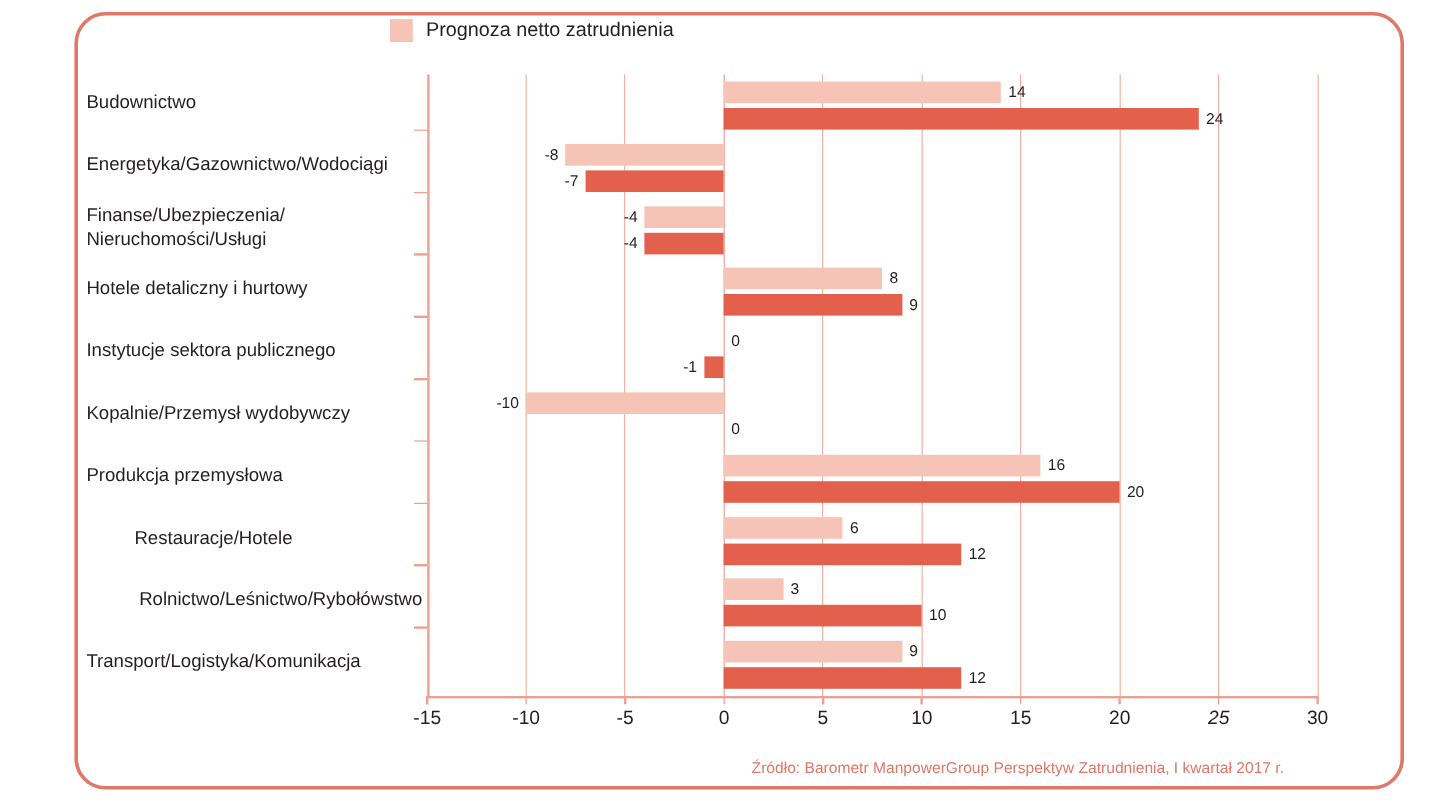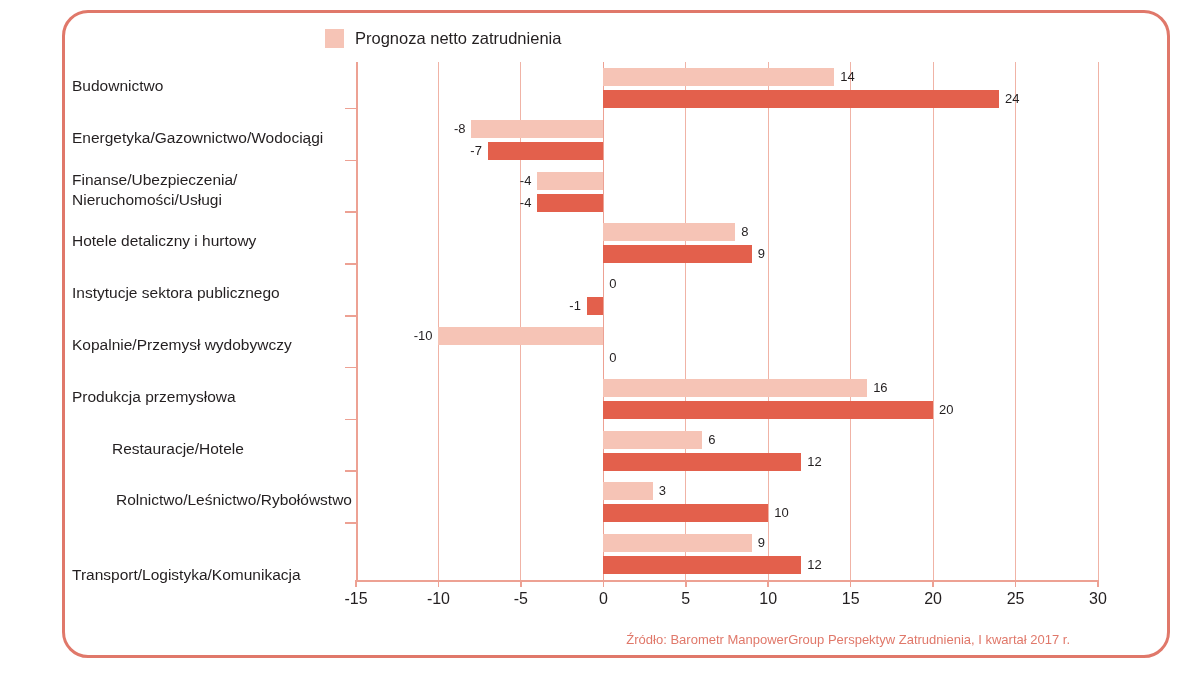--- a/index.html
+++ b/index.html
@@ -13,21 +13,21 @@
     position:absolute;
     left:62px;top:10px;
     width:1108px;height:648px;
     border:3px solid #e0786a;
     border-radius:26px;
     box-sizing:border-box;
   }
   
   #legend{
     position:absolute;
-    left:325px;top:26px;
+    left:325px;top:13px;
     display:flex;align-items:center;
     gap:11px;
     height:24px;
   }
   .legend-item{display:flex;align-items:center;}
   .legend-item + .legend-item{margin-left:60px;}
   .swatch{width:19px;height:19px;display:block;}
   .sw-light{background:#f6c4b6;}
   .sw-dark{background:#e3604c;}
   .legend-label{
@@ -111,21 +111,21 @@
       <div class="cat-row" style="top: 13.9px;">Budownictwo</div>
       <div class="cat-row" style="top: 65.7px;">Energetyka/Gazownictwo/Wodociągi</div>
       <div class="cat-row" style="top: 107.5px;">Finanse/Ubezpieczenia/
 Nieruchomości/Usługi</div>
       <div class="cat-row" style="top: 169.3px;">Hotele detaliczny i hurtowy</div>
       <div class="cat-row" style="top: 221.1px;">Instytucje sektora publicznego</div>
       <div class="cat-row" style="top: 272.9px;">Kopalnie/Przemysł wydobywczy</div>
       <div class="cat-row" style="top: 324.7px;">Produkcja przemysłowa</div>
       <div class="cat-row" style="top: 376.5px; margin-left: 40px;">Restauracje/Hotele</div>
       <div class="cat-row" style="top: 428.3px; text-align: right;">Rolnictwo/Leśnictwo/Rybołówstwo</div>
-      <div class="cat-row" style="top: 480.1px; margin-top: 23px;">Transport/Logistyka/Komunikacja</div>
+      <div class="cat-row" style="top: 480.1px;">Transport/Logistyka/Komunikacja</div>
     </div>
   <div id="grid-layer">
       <div class="gridline" style="left: 81.9444px;"></div>
       <div class="gridline" style="left: 164.389px;"></div>
       <div class="gridline zero" style="left: 246.833px;"></div>
       <div class="gridline" style="left: 329.278px;"></div>
       <div class="gridline" style="left: 411.722px;"></div>
       <div class="gridline" style="left: 494.167px;"></div>
       <div class="gridline" style="left: 576.611px;"></div>
       <div class="gridline" style="left: 659.056px;"></div>
@@ -144,21 +144,21 @@
       <div class="xtick-label" style="left: 247.333px;">0</div>
       <div class="xtick" style="left: 329.028px;"></div>
       <div class="xtick-label" style="left: 329.778px;">5</div>
       <div class="xtick" style="left: 411.472px;"></div>
       <div class="xtick-label" style="left: 412.222px;">10</div>
       <div class="xtick" style="left: 493.917px;"></div>
       <div class="xtick-label" style="left: 494.667px;">15</div>
       <div class="xtick" style="left: 576.361px;"></div>
       <div class="xtick-label" style="left: 577.111px;">20</div>
       <div class="xtick" style="left: 658.806px;"></div>
-      <div class="xtick-label" style="left: 659.556px;">25</div>
+      <div class="xtick-label" style="left: 659.556px; font-style: italic;">25</div>
       <div class="xtick" style="left: 741.25px;"></div>
       <div class="xtick-label" style="left: 742px;">30</div>
       <div class="ytick" style="top: 45.8px;"></div>
       <div class="ytick" style="top: 97.6px;"></div>
       <div class="ytick" style="top: 149.4px;"></div>
       <div class="ytick" style="top: 201.2px;"></div>
       <div class="ytick" style="top: 253px;"></div>
       <div class="ytick" style="top: 304.8px;"></div>
       <div class="ytick" style="top: 356.6px;"></div>
       <div class="ytick" style="top: 408.4px;"></div>

